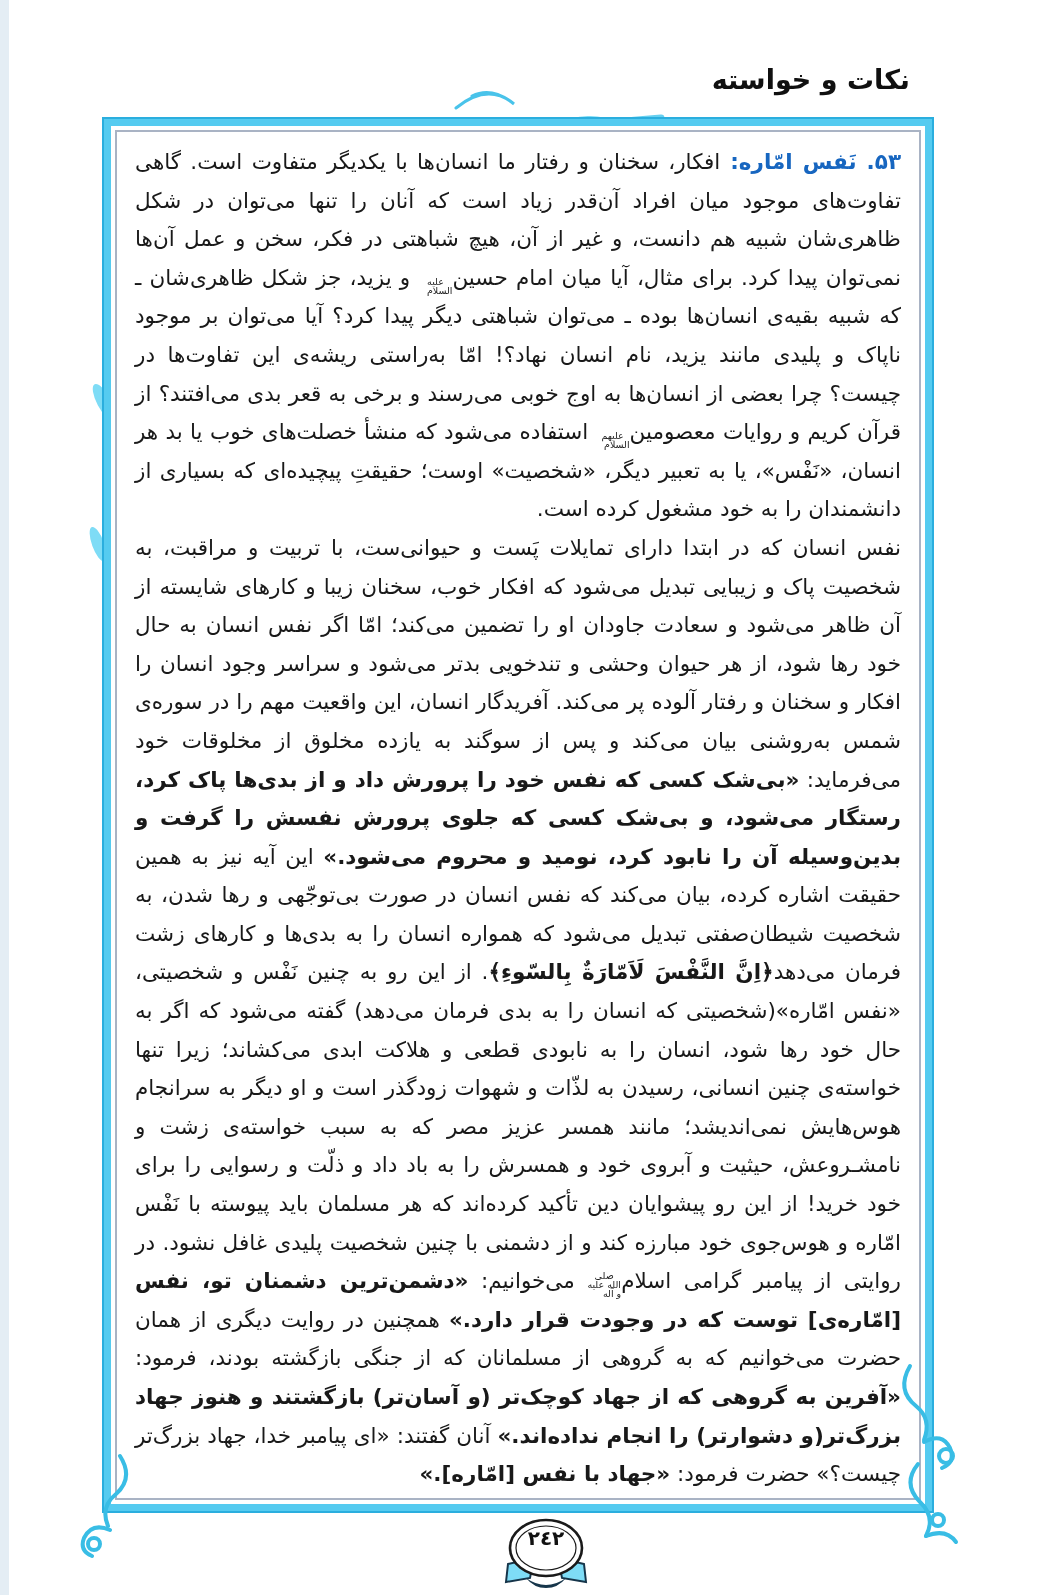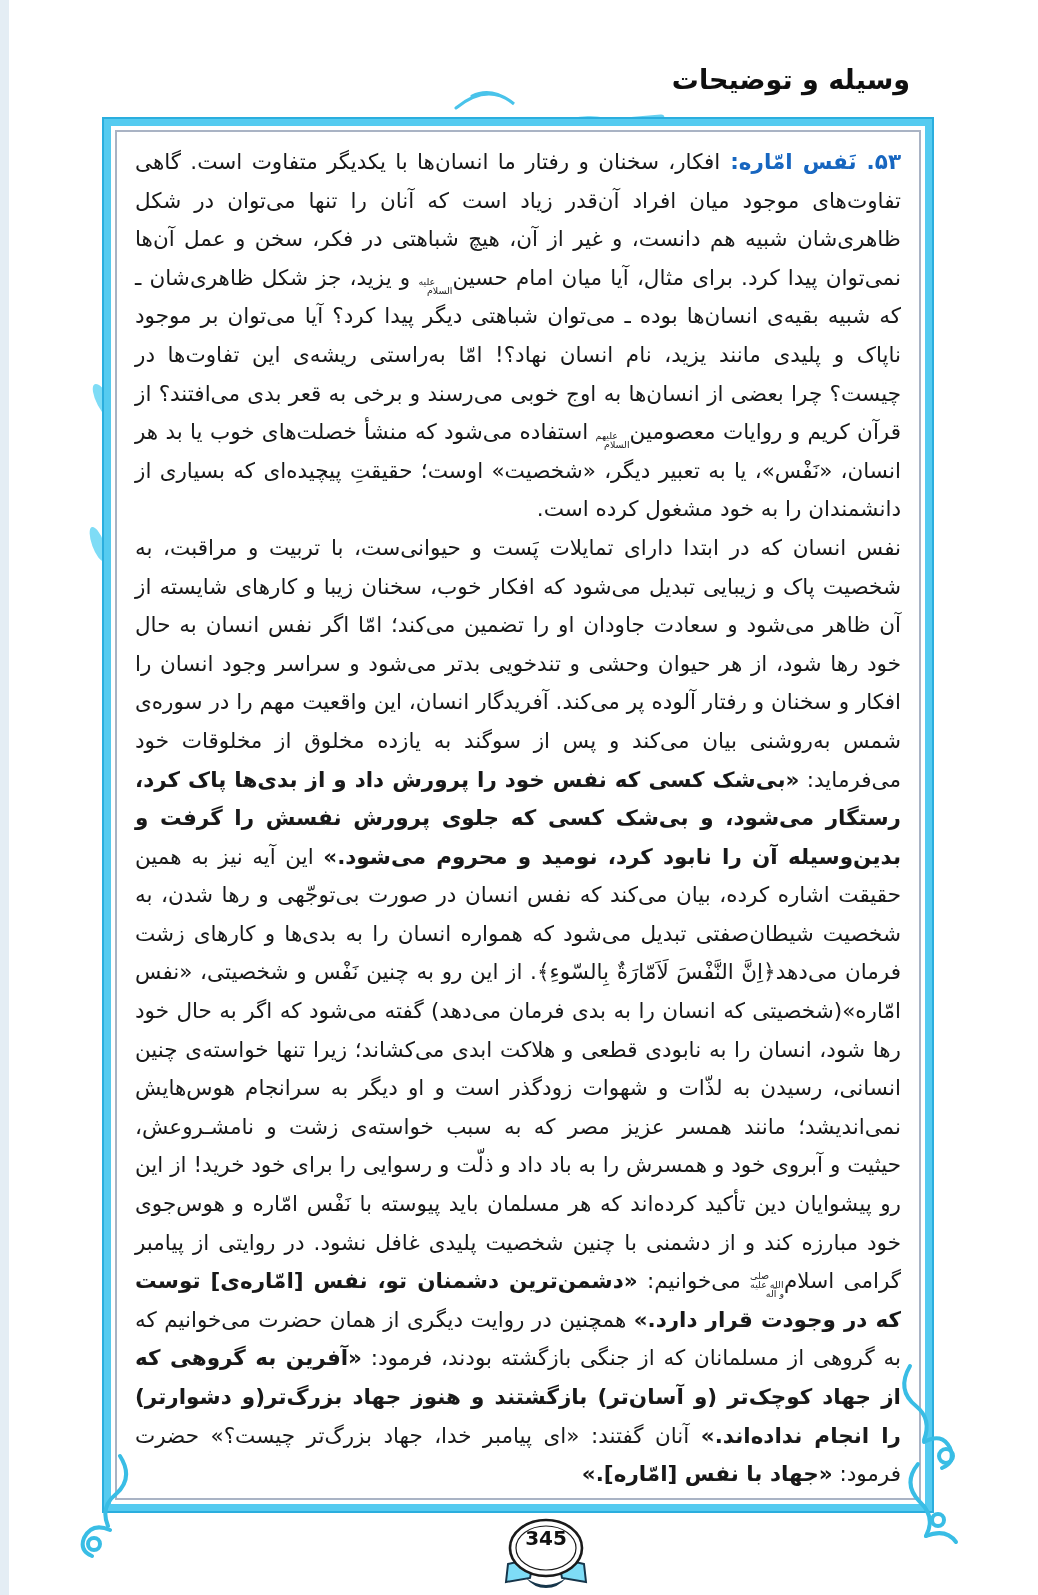--- a/index.html
+++ b/index.html
@@ -54,27 +54,27 @@
     color:var(--ink);
     font-size:21.5px;
     line-height:38.6px;
     text-align:justify;
     text-align-last:right;
     overflow:hidden;
   }
   .body-text p{margin:0;}
   .seg-heading{color:var(--heading-blue);font-weight:bold;margin-top:24px;}
   .seg-bold{font-weight:bold;}
-  .seg-verse{font-weight:normal;}
+  .seg-verse{font-weight:bold;}
   .seg-honorific{
     display:inline-block;
     width:34px;
     font-size:9.5px;
     line-height:9px;
-    text-align:left;
+    text-align:center;
     vertical-align:-9px;
     white-space:normal;
     color:#222;
   }
   .floral{position:absolute;pointer-events:none;}
   .page-badge{
     position:absolute;left:496px;top:1516px;width:100px;height:76px;
   }
   .page-badge .num{
     position:absolute;left:0;top:10px;width:100px;
@@ -144,21 +144,21 @@
       <circle cx="252" cy="292" r="2.4"></circle>
         <circle cx="226" cy="322" r="2.4"></circle>
       <circle cx="266" cy="260" r="2.2"></circle>
         <circle cx="282" cy="300" r="2.2"></circle>
       <circle cx="92" cy="424" r="2.2"></circle>
         <circle cx="116" cy="408" r="2.2"></circle>
         <circle cx="112" cy="440" r="2.2"></circle>
     </g>
   </svg>
 
-  <div class="page-header">وسیله و توضیحات</div>
+  <div class="page-header">نکات و خواسته</div>
 
   <div class="frame">
     <div class="frame-band"></div>
     <div class="frame-gap"></div>
     <div class="frame-inner">
       <div class="body-text">
           <p><span class="seg-heading">۵۳. نَفس امّاره: </span><span>افکار، سخنان و رفتار ما انسان‌ها با یکدیگر متفاوت است. گاهی تفاوت‌های موجود میان افراد آن‌قدر زیاد است که آنان را تنها می‌توان در شکل ظاهری‌شان شبیه هم دانست، و غیر از آن، هیچ شباهتی در فکر، سخن و عمل آن‌ها نمی‌توان پیدا کرد. برای مثال، آیا میان امام حسین</span><span class="seg-honorific">علیه السلام</span><span> و یزید، جز شکل ظاهری‌شان ـ که شبیه بقیه‌ی انسان‌ها بوده ـ می‌توان شباهتی دیگر پیدا کرد؟ آیا می‌توان بر موجود ناپاک و پلیدی مانند یزید، نام انسان نهاد؟! امّا به‌راستی ریشه‌ی این تفاوت‌ها در چیست؟ چرا بعضی از انسان‌ها به اوج خوبی می‌رسند و برخی به قعر بدی می‌افتند؟ از قرآن کریم و روایات معصومین</span><span class="seg-honorific">علیهم السلام</span><span> استفاده می‌شود که منشأ خصلت‌های خوب یا بد هر انسان، «نَفْس»، یا به تعبیر دیگر، «شخصیت» اوست؛ حقیقتِ پیچیده‌ای که بسیاری از دانشمندان را به خود مشغول کرده است.</span></p>
           <p><span>نفس انسان که در ابتدا دارای تمایلات پَست و حیوانی‌ست، با تربیت و مراقبت، به شخصیت پاک و زیبایی تبدیل می‌شود که افکار خوب، سخنان زیبا و کارهای شایسته از آن ظاهر می‌شود و سعادت جاودان او را تضمین می‌کند؛ امّا اگر نفس انسان به حال خود رها شود، از هر حیوان وحشی و تندخویی بدتر می‌شود و سراسر وجود انسان را افکار و سخنان و رفتار آلوده پر می‌کند. آفریدگار انسان، این واقعیت مهم را در سوره‌ی شمس به‌روشنی بیان می‌کند و پس از سوگند به یازده مخلوق از مخلوقات خود می‌فرماید: </span><span class="seg-bold">«بی‌شک کسی که نفس خود را پرورش داد و از بدی‌ها پاک کرد، رستگار می‌شود، و بی‌شک کسی که جلوی پرورش نفسش را گرفت و بدین‌وسیله آن را نابود کرد، نومید و محروم می‌شود.»</span><span> این آیه نیز به همین حقیقت اشاره کرده، بیان می‌کند که نفس انسان در صورت بی‌توجّهی و رها شدن، به شخصیت شیطان‌صفتی تبدیل می‌شود که همواره انسان را به بدی‌ها و کارهای زشت فرمان می‌دهد</span><span class="seg-verse">﴿اِنَّ النَّفْسَ لَاَمّارَةٌ بِالسّوءِ﴾</span><span>. از این رو به چنین نَفْس و شخصیتی، «نفس امّاره»(شخصیتی که انسان را به بدی فرمان می‌دهد) گفته می‌شود که اگر به حال خود رها شود، انسان را به نابودی قطعی و هلاکت ابدی می‌کشاند؛ زیرا تنها خواسته‌ی چنین انسانی، رسیدن به لذّات و شهوات زودگذر است و او دیگر به سرانجام هوس‌هایش نمی‌اندیشد؛ مانند همسر عزیز مصر که به سبب خواسته‌ی زشت و نامشـروعش، حیثیت و آبروی خود و همسرش را به باد داد و ذلّت و رسوایی را برای خود خرید! از این رو پیشوایان دین تأکید کرده‌اند که هر مسلمان باید پیوسته با نَفْس امّاره و هوس‌جوی خود مبارزه کند و از دشمنی با چنین شخصیت پلیدی غافل نشود. در روایتی از پیامبر گرامی اسلام</span><span class="seg-honorific">صلی الله علیه و آله</span><span> می‌خوانیم: </span><span class="seg-bold">«دشمن‌ترین دشمنان تو، نفس [امّاره‌ی] توست که در وجودت قرار دارد.»</span><span> همچنین در روایت دیگری از همان حضرت می‌خوانیم که به گروهی از مسلمانان که از جنگی بازگشته بودند، فرمود: </span><span class="seg-bold">«آفرین به گروهی که از جهاد کوچک‌تر (و آسان‌تر) بازگشتند و هنوز جهاد بزرگ‌تر(و دشوارتر) را انجام نداده‌اند.»</span><span> آنان گفتند: «ای پیامبر خدا، جهاد بزرگ‌تر چیست؟» حضرت فرمود: </span><span class="seg-bold">«جهاد با نفس [امّاره].»</span></p>
         </div>
     </div>
@@ -184,16 +184,16 @@
   </svg>
 
   <div class="page-badge">
     <svg width="100" height="76" viewBox="0 0 100 76">
       <polygon points="12,48 38,42 34,62 10,66" fill="#7edcf6" stroke="#16354a" stroke-width="2"></polygon>
       <polygon points="88,48 62,42 66,62 90,66" fill="#7edcf6" stroke="#16354a" stroke-width="2"></polygon>
       <path d="M30,62 q20,14 40,0 q-8,10 -20,10 q-12,0 -20,-10z" fill="#16354a"></path>
       <ellipse cx="50" cy="32" rx="36" ry="28" fill="#ffffff" stroke="#1a1a1a" stroke-width="2.6"></ellipse>
       <ellipse cx="50" cy="32" rx="30" ry="22" fill="#ffffff" stroke="#1a1a1a" stroke-width="1.2"></ellipse>
     </svg>
-    <span class="num">345</span>
+    <span class="num">٢٤٢</span>
   </div>
 
 </div>
 
 </body></html>

